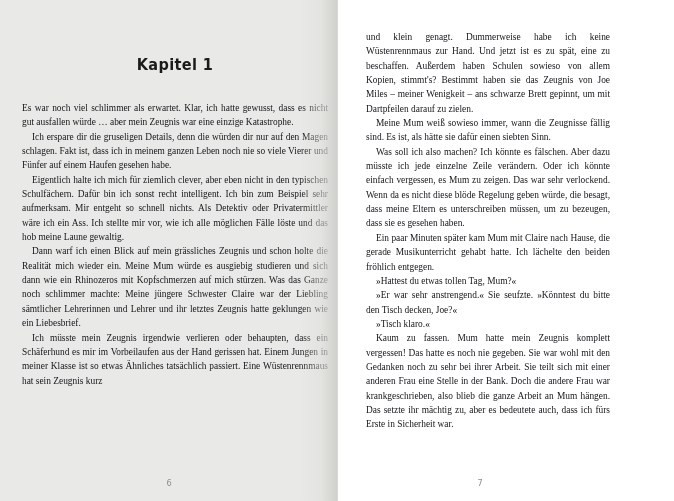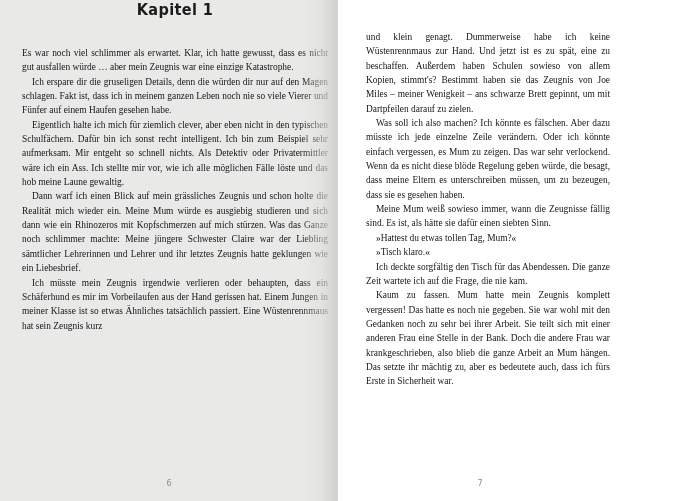--- a/index.html
+++ b/index.html
@@ -71,20 +71,21 @@
     text-align: center;
     font-family: "DejaVu Sans", "Liberation Sans", sans-serif;
     font-weight: 700;
     font-size: 16.5px;
     letter-spacing: 0.4px;
     color: #1b1b1b;
     transform: scaleX(0.88);
   }
 
   .heading-block {
+    padding-top: 55px;
     padding-bottom: 27px;
   }
 
   
   .body-text {
     font-size: 9.4px;
     line-height: 14.35px;
     color: #15161a;
     text-align: justify;
     text-justify: inter-word;
@@ -143,24 +144,25 @@
 
     <div class="gutter-shadow"></div>
   </div>
 
   <div class="gutter-edge"></div>
 
   <div class="page page-right">
 
     <div class="body-text">
       <p class="first">und klein genagt. Dummerweise habe ich keine Wüstenrennmaus zur Hand. Und jetzt ist es zu spät, eine zu beschaffen. Außerdem haben Schulen sowieso von allem Kopien, stimmt's? Bestimmt haben sie das Zeugnis von Joe Miles – meiner Wenigkeit – ans schwarze Brett gepinnt, um mit Dartpfeilen darauf zu zielen.</p>
+      <p>Meine Mum weiß sowieso immer, wann die Zeugnisse fällig sind. Es ist, als hätte sie dafür einen siebten Sinn.</p>
       <p>Was soll ich also machen? Ich könnte es fälschen. Aber dazu müsste ich jede einzelne Zeile verändern. Oder ich könnte einfach vergessen, es Mum zu zeigen. Das war sehr verlockend. Wenn da es nicht diese blöde Regelung geben würde, die besagt, dass meine Eltern es unterschreiben müssen, um zu bezeugen, dass sie es gesehen haben.</p>
-      <p>Meine Mum weiß sowieso immer, wann die Zeugnisse fällig sind. Es ist, als hätte sie dafür einen siebten Sinn.</p>
+      <p>Ein paar Minuten später kam Mum mit Claire nach Hause, die gerade Musikunterricht gehabt hatte. Ich lächelte den beiden fröhlich entgegen.</p>
       <p>»Hattest du etwas tollen Tag, Mum?«</p>
+      <p>»Er war sehr anstrengend.« Sie seufzte. »Könntest du bitte den Tisch decken, Joe?«</p>
       <p>»Tisch klaro.«</p>
-      <p>Ich deckte sorgfältig den Tisch für das Abendessen. Die ganze Zeit wartete ich auf die Frage, die nie kam.</p>
       <p>Kaum zu fassen. Mum hatte mein Zeugnis komplett vergessen! Das hatte es noch nie gegeben. Sie war wohl mit den Gedanken noch zu sehr bei ihrer Arbeit. Sie teilt sich mit einer anderen Frau eine Stelle in der Bank. Doch die andere Frau war krankgeschrieben, also blieb die ganze Arbeit an Mum hängen. Das setzte ihr mächtig zu, aber es bedeutete auch, dass ich fürs Erste in Sicherheit war.</p>
     </div>
 
     <div class="folio">7</div>
   </div>
 
 </div>
 
 </body></html>

